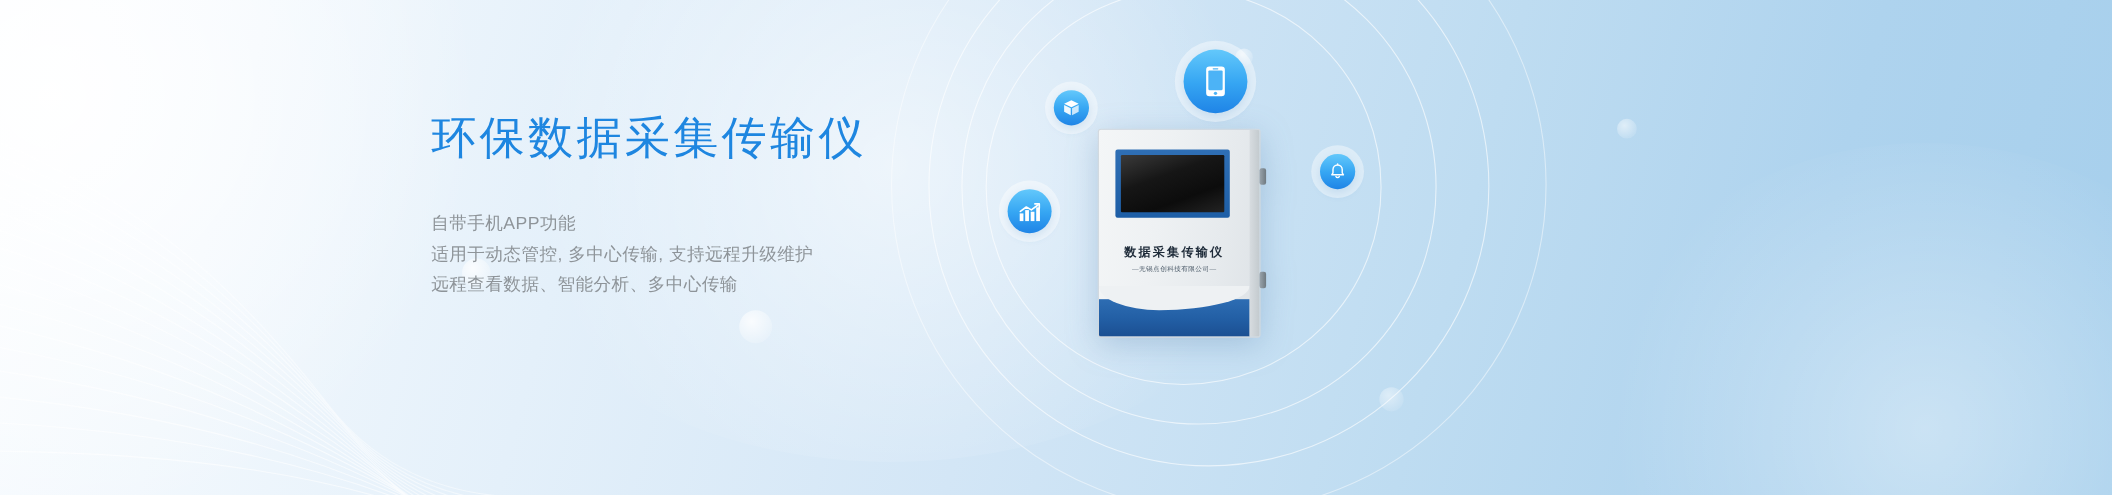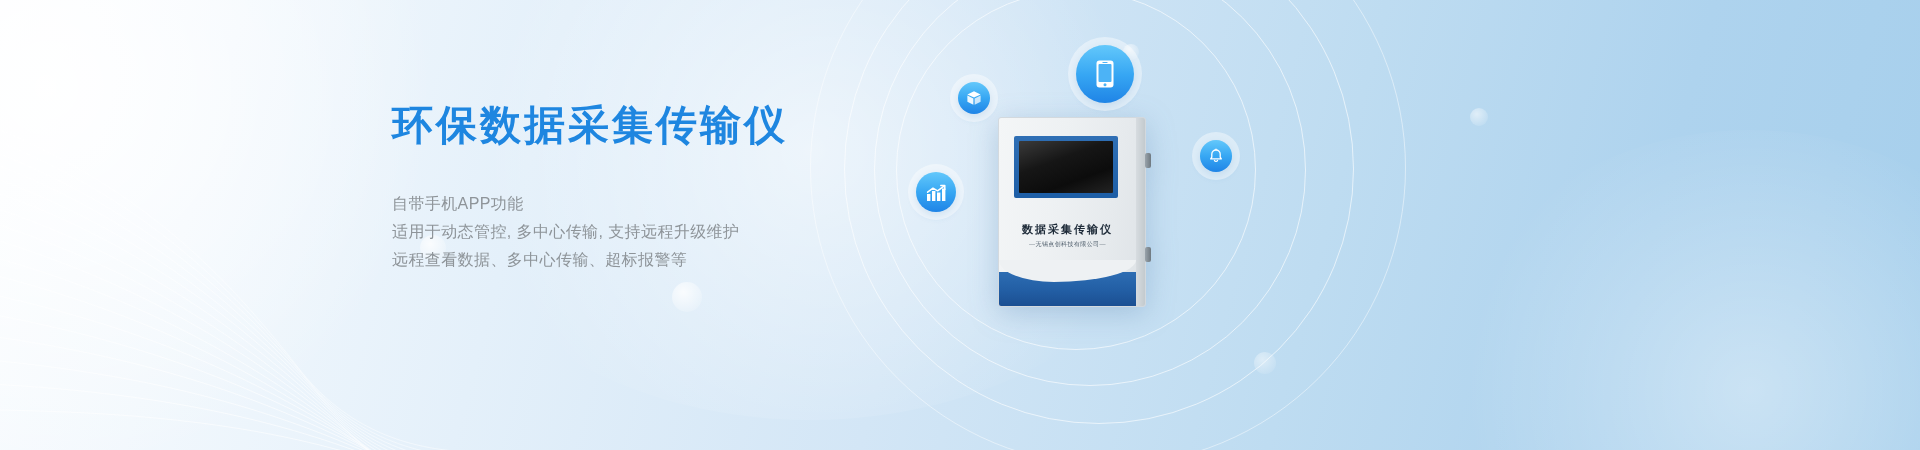--- a/index.html
+++ b/index.html
@@ -21,21 +21,21 @@
   .glow.g3 { right:-140px; bottom:-200px; width:620px; height:520px;
     background:radial-gradient(circle at 50% 50%, rgba(255,255,255,.38), rgba(255,255,255,0) 70%); }
   .bokeh { position:absolute; border-radius:50%;
     background:radial-gradient(circle at 38% 34%, rgba(255,255,255,.80), rgba(255,255,255,.28) 62%, rgba(255,255,255,0) 100%); }
   
   #waves { position:absolute; left:0; bottom:0; width:760px; height:330px; }
   
   #copy { position:absolute; left:392px; top:96px; width:520px; }
   #title {
     font-size:41px; line-height:58px; color:#1e86e0; letter-spacing:3px;
-    font-weight:700; white-space:nowrap;
+    font-weight:400; white-space:nowrap;
   }
   #sublist { margin-top:36px; }
   .subline {
     font-size:16px; line-height:28px; color:#8e9499; letter-spacing:.4px;
     white-space:nowrap;
   }
   
   #visual { position:absolute; left:880px; top:0; width:470px; height:450px; }
   .ring { position:absolute; border-radius:50%; border:1px solid rgba(255,255,255,.62); }
   .ring.r1 { left:16px;  top:-10px;  width:360px; height:360px; }
@@ -120,21 +120,21 @@
       <path d="M-10,264 C180,274 296,306 390,344 C442,382 510,396 590,398" opacity=".7"></path>
       <path d="M-10,290 C182,292 300,314 396,348 C448,384 516,398 598,400" opacity=".68"></path>
     </g>
   </svg>
 
   <div id="copy">
     <div id="title">环保数据采集传输仪</div>
     <div id="sublist">
       <div class="subline">自带手机APP功能</div>
       <div class="subline">适用于动态管控, 多中心传输, 支持远程升级维护</div>
-      <div class="subline">远程查看数据、多中心传输、超标报警等</div>
+      <div class="subline">远程查看数据、智能分析、多中心传输</div>
     </div>
   </div>
 
   <div id="visual">
 
     <div class="ring r1"></div>
     <div class="ring r2"></div>
     <div class="ring r3"></div>
     <div class="ring r4"></div>
 

